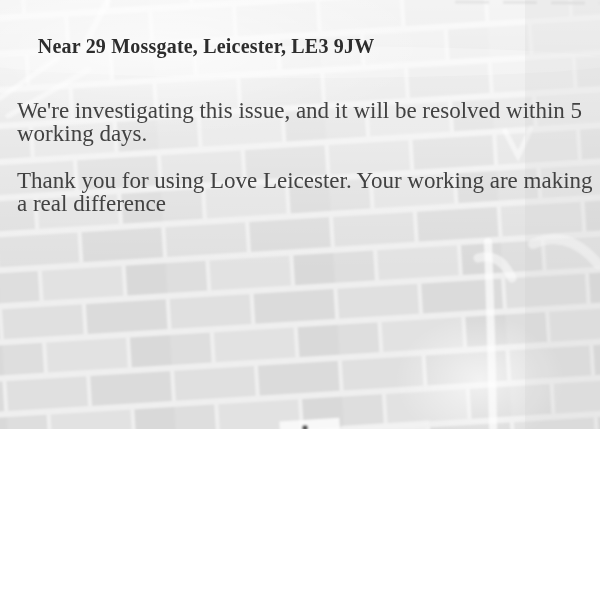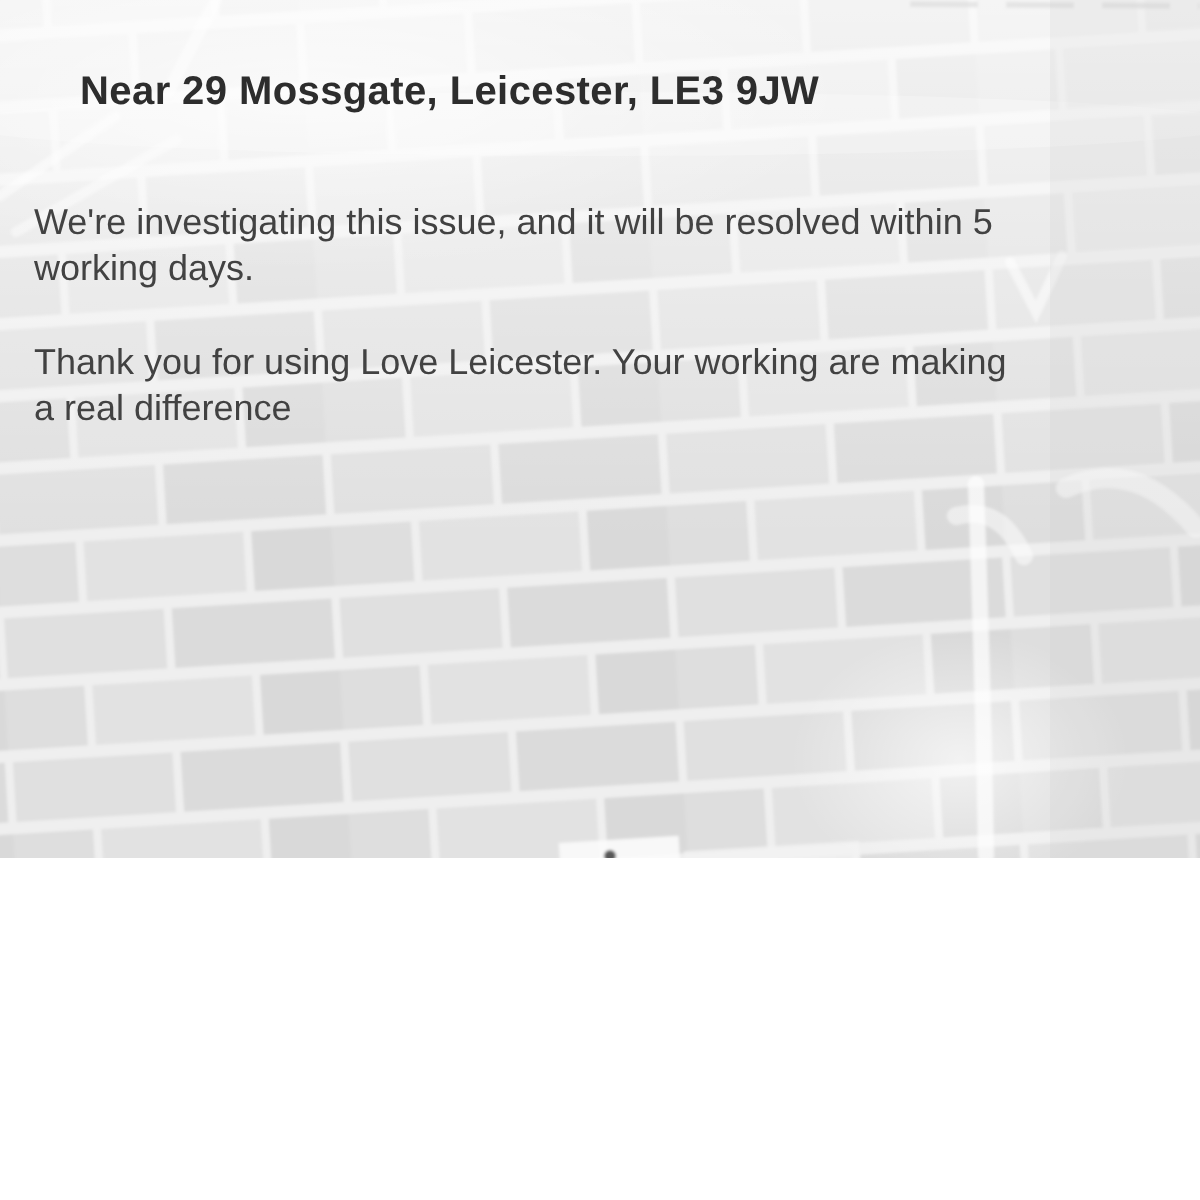--- a/index.html
+++ b/index.html
@@ -1,29 +1,29 @@
 <!DOCTYPE html>
 <html><head>
 <meta charset="utf-8">
 <style>
   html,body{margin:0;padding:0;background:#ffffff;}
   .screen{
     position:relative;width:600px;height:429px;overflow:hidden;
     background:#c4b5fd;
-    font-family:Liberation Sans, sans-serif;
+    font-family:Liberation Serif, serif;
   }
   .photo{position:absolute;left:0;top:0;width:600px;height:600px;display:block;}
   .location-header{
     position:absolute;left:17px;top:12px;width:560px;
     font-size:20px;font-weight:bold;color:#2d2d2d;
     letter-spacing:0.2px;white-space:pre;
   }
   .status-message{
     position:absolute;left:17px;top:100px;width:575px;
-    font-size:18px;line-height:22.5px;color:#424242;
+    font-size:23px;line-height:22.5px;color:#424242;
   }
   .status-message p{margin:0 0 25px 0;}
   .line{display:block;white-space:pre;}
 </style>
 </head>
 <body>
 
 <div class="screen">
 
   <svg class="photo" viewBox="0 0 600 600" xmlns="http://www.w3.org/2000/svg">

